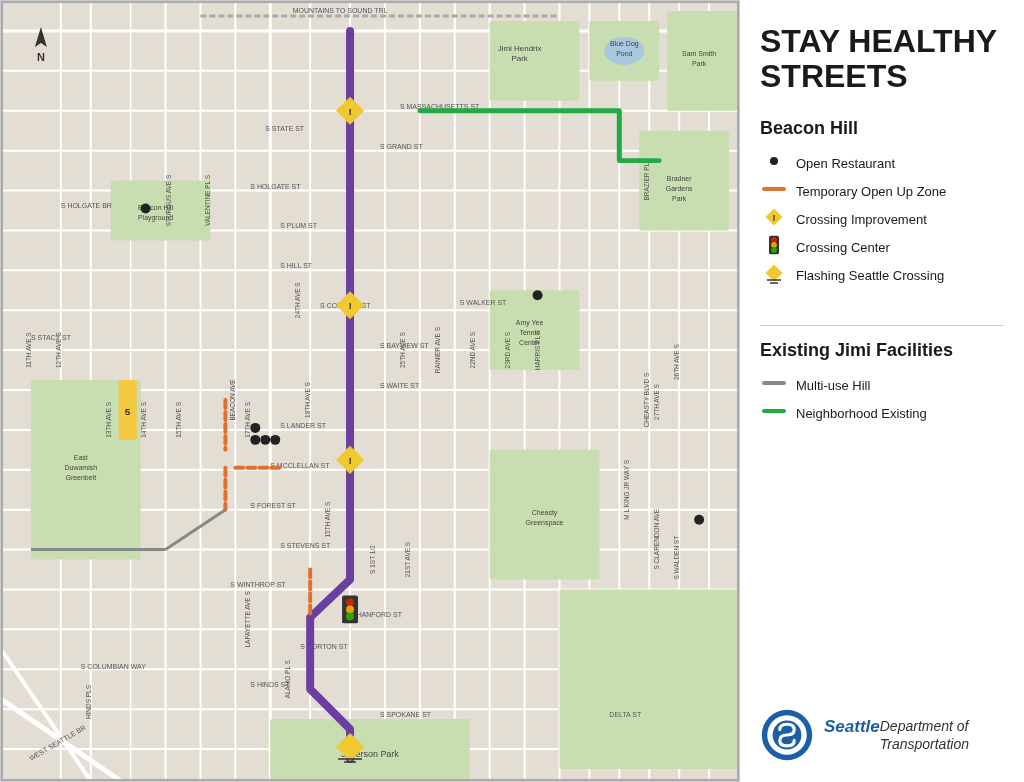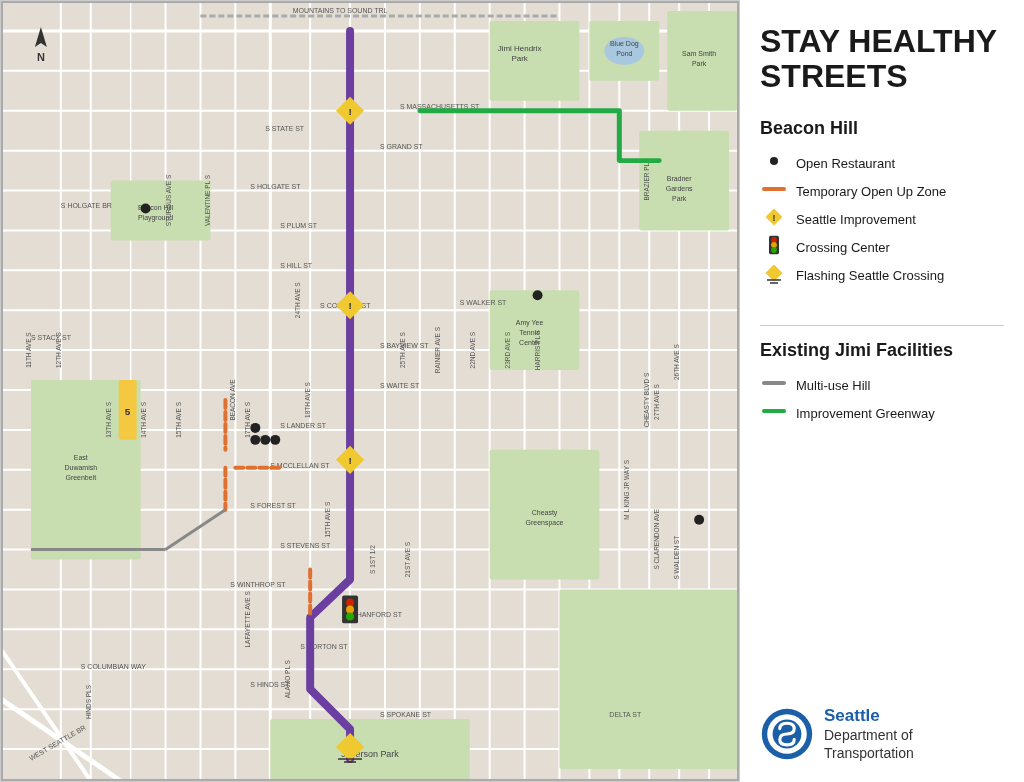--- a/index.html
+++ b/index.html
@@ -118,21 +118,22 @@
     }
 
     .sdot-circle {
       width: 54px;
       height: 54px;
       flex-shrink: 0;
     }
 
     .sdot-text-block {
       display: flex;
-      flex-direction: column;
+      flex-direction: row;
+      font-style: italic;
     }
 
     .sdot-seattle {
       font-size: 17px;
       font-weight: 900;
       color: #1a5fa8;
     }
 
     .sdot-dept {
       font-size: 14px;
@@ -387,21 +388,21 @@
       </div>
       <span>Temporary Open Up Zone</span>
     </li>
     <li class="legend-item">
       <div class="legend-icon">
         <svg width="22" height="22" viewBox="0 0 22 22">
           <rect x="5" y="5" width="12" height="12" fill="#f0c830" transform="rotate(45,11,11)"></rect>
           <text x="11" y="15" font-size="9" fill="#333" text-anchor="middle" font-weight="bold">!</text>
         </svg>
       </div>
-      <span>Seattle Improvement</span>
+      <span>Crossing Improvement</span>
     </li>
     <li class="legend-item">
       <div class="legend-icon">
         <svg width="14" height="20" viewBox="0 0 14 24">
           <rect x="1" y="1" width="12" height="22" fill="#333" rx="2"></rect>
           <circle cx="7" cy="6" r="3.5" fill="#cc2200"></circle>
           <circle cx="7" cy="12" r="3.5" fill="#e8a000"></circle>
           <circle cx="7" cy="18" r="3.5" fill="#22aa00"></circle>
         </svg>
       </div>
@@ -427,21 +428,21 @@
     <li class="legend-item">
       <div class="legend-icon">
         <div class="line-gray"></div>
       </div>
       <span>Multi-use Hill</span>
     </li>
     <li class="legend-item">
       <div class="legend-icon">
         <div class="line-green"></div>
       </div>
-      <span>Improvement Greenway</span>
+      <span>Neighborhood Existing</span>
     </li>
   </ul>
 
   <div class="sdot-logo">
 
     <svg class="sdot-circle" viewBox="0 0 60 60" xmlns="http://www.w3.org/2000/svg">
       <circle cx="30" cy="30" r="28" fill="#1a5fa8"></circle>
       <circle cx="30" cy="30" r="22" fill="#fff"></circle>
       <circle cx="30" cy="30" r="16" fill="#1a5fa8"></circle>
 

